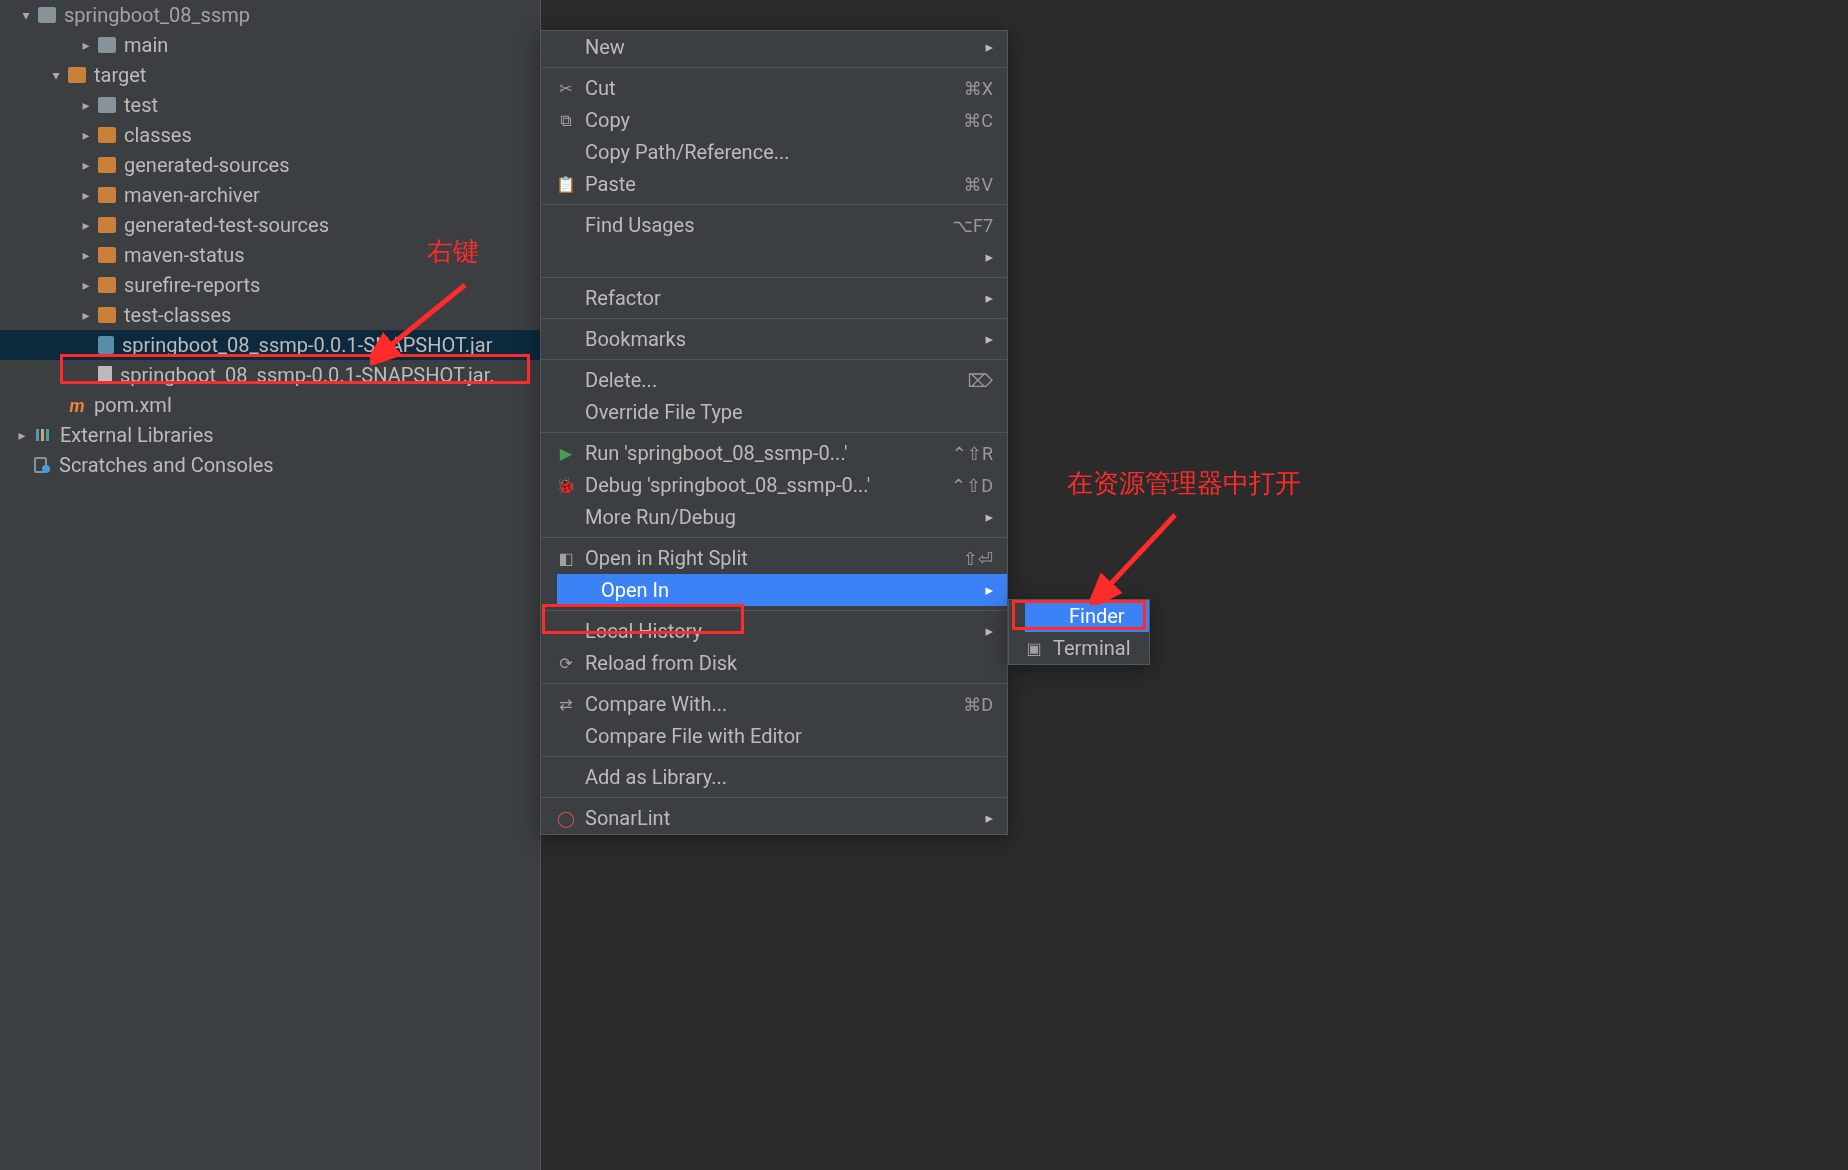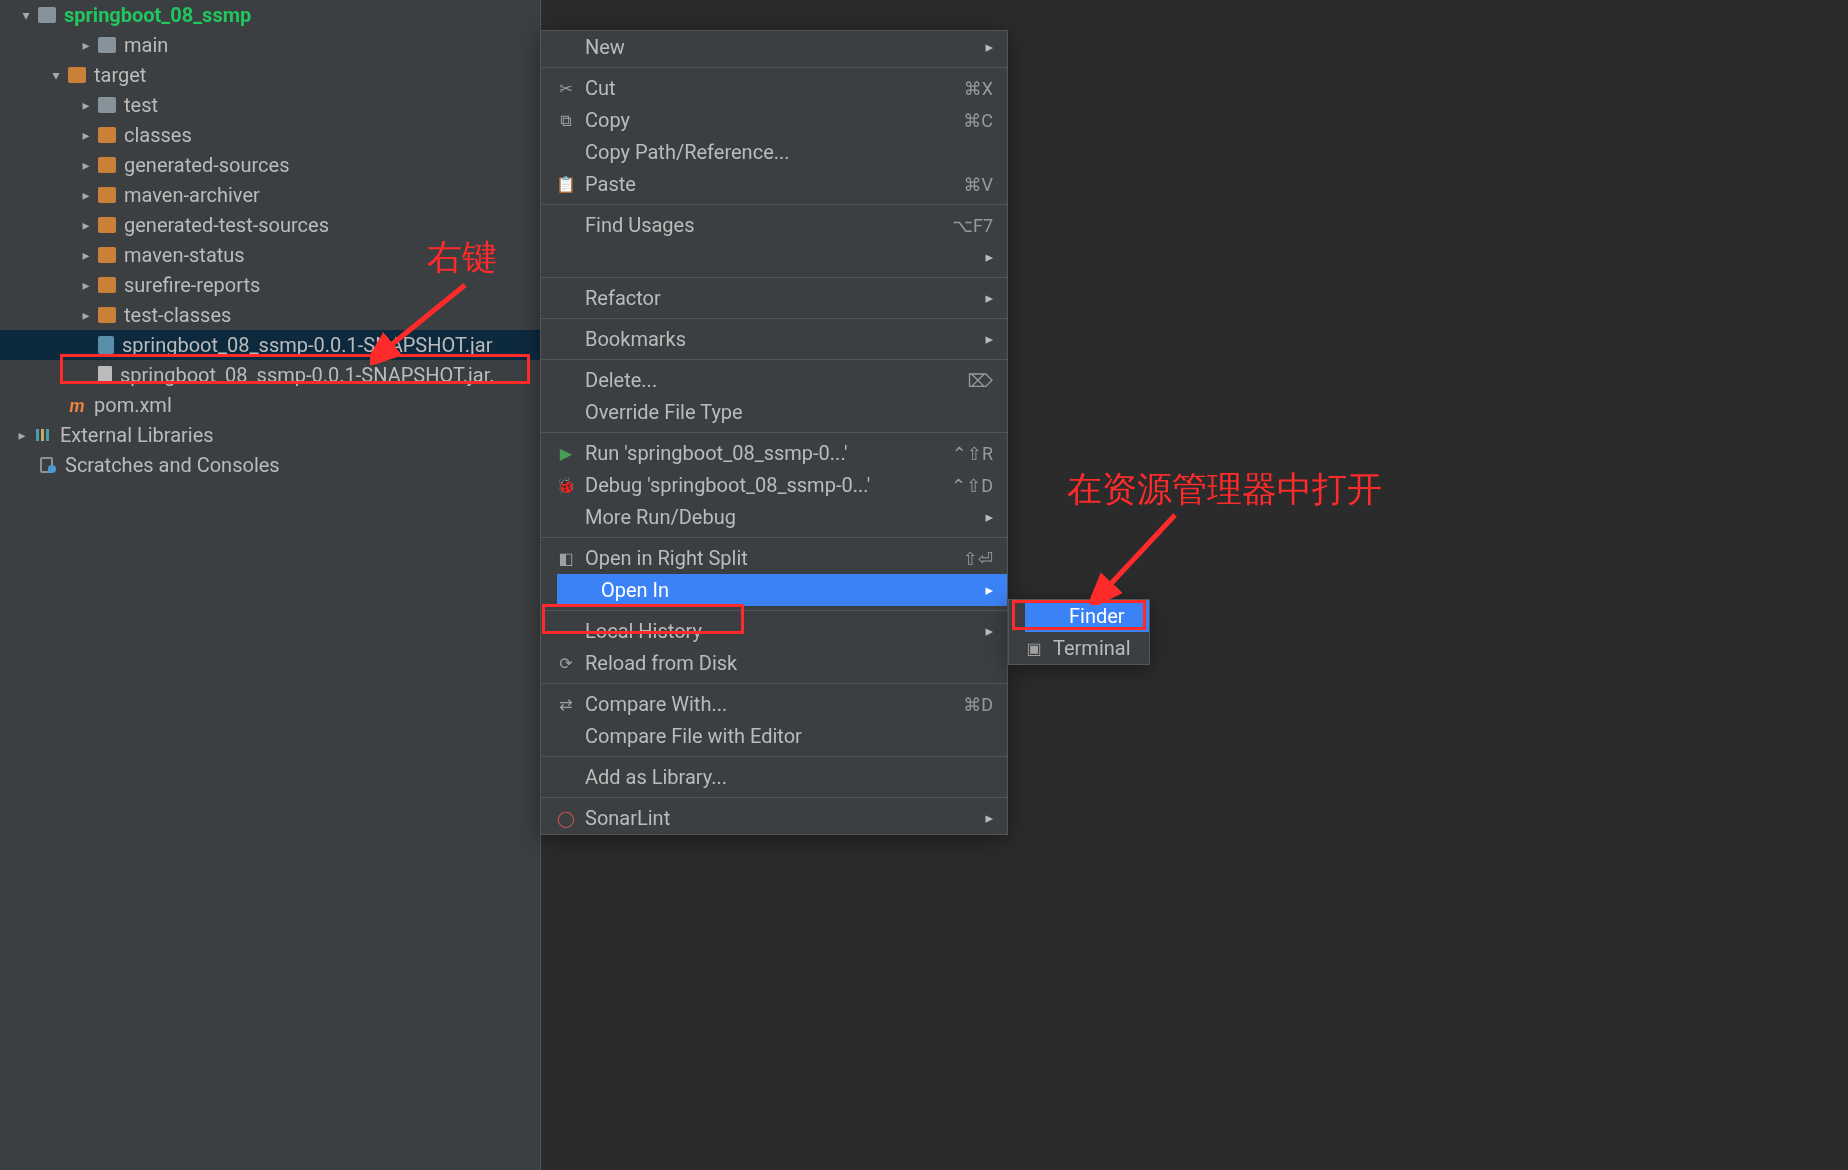--- a/index.html
+++ b/index.html
@@ -188,21 +188,21 @@
     pointer-events: none;
     z-index: 100;
   }
   .rb-jar { left: 60px; top: 354px; width: 470px; height: 30px; }
   .rb-openin { left: 542px; top: 604px; width: 202px; height: 30px; }
   .rb-finder { left: 1012px; top: 600px; width: 134px; height: 30px; }
 
   .red-text {
     position: absolute;
     color: #ff2a2a;
-    font-size: 35px;
+    font-size: 26px;
     font-weight: 500;
     z-index: 110;
     pointer-events: none;
   }
   .rt-1 { left: 427px; top: 234px; }
   .rt-2 { left: 1067px; top: 466px; }
 
   .red-arrow {
     position: absolute;
     z-index: 105;
@@ -212,21 +212,21 @@
 </style>
 </head>
 <body>
 
 <div class="main-area">
 
   <div class="project-panel">
     <div class="tree-item pad-0">
       <span class="chevron down"></span>
       <span class="folder-icon folder-gray"></span>
-      <span style="font-weight:700;color:#22c55e;">springboot_08_ssmp</span>
+      <span style="font-weight:400;color:#a3a3a3;">springboot_08_ssmp</span>
     </div>
     <div class="tree-item pad-2">
       <span class="chevron right"></span>
       <span class="folder-icon folder-gray"></span>
       <span>main</span>
     </div>
     <div class="tree-item pad-1">
       <span class="chevron down"></span>
       <span class="folder-icon folder-orange"></span>
       <span>target</span>
@@ -290,21 +290,21 @@
       <span class="chevron right"></span>
       <span class="lib-icon">
         <svg width="18" height="18" viewBox="0 0 18 18">
             <rect x="2" y="3" width="3" height="12" fill="#4b9bb1"></rect>
             <rect x="7" y="3" width="3" height="12" fill="#c9a95f"></rect>
             <rect x="12" y="3" width="3" height="12" fill="#4b9bb1"></rect>
           </svg>
       </span>
       <span>External Libraries</span>
     </div>
-    <div class="tree-item" style="padding-left:21px;">
+    <div class="tree-item" style="padding-left:15px;">
       <span class="chevron blank"></span>
       <span class="scratch-icon">
         <svg width="18" height="18" viewBox="0 0 18 18">
             <rect x="2" y="2" width="11" height="14" fill="none" stroke="#87939a" stroke-width="2" rx="1"></rect>
             <circle cx="13" cy="13" r="4" fill="#4d9bd6"></circle>
           </svg>
       </span>
       <span>Scratches and Consoles</span>
     </div>
   </div>

